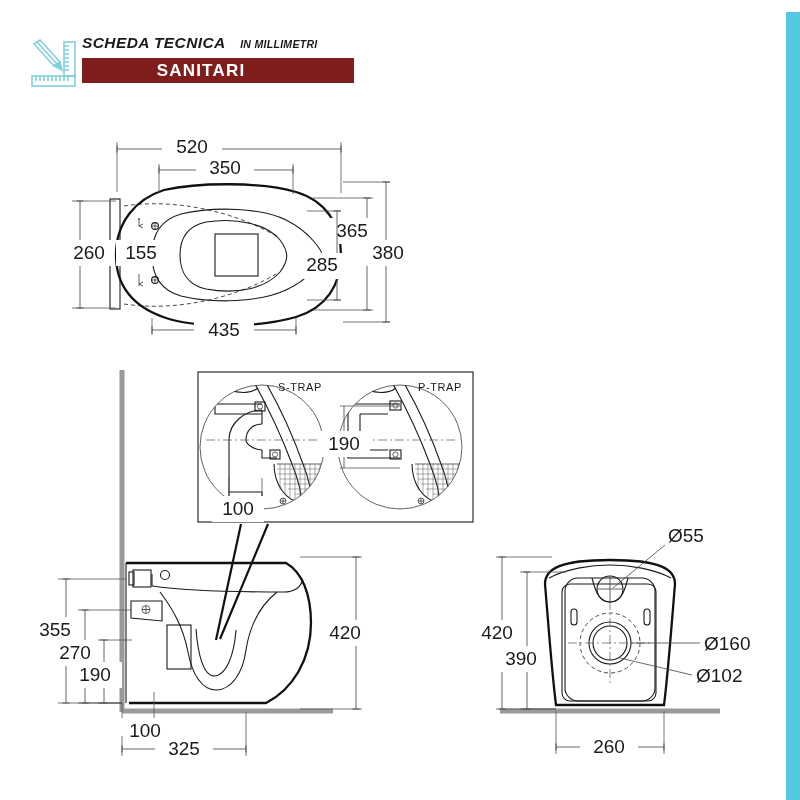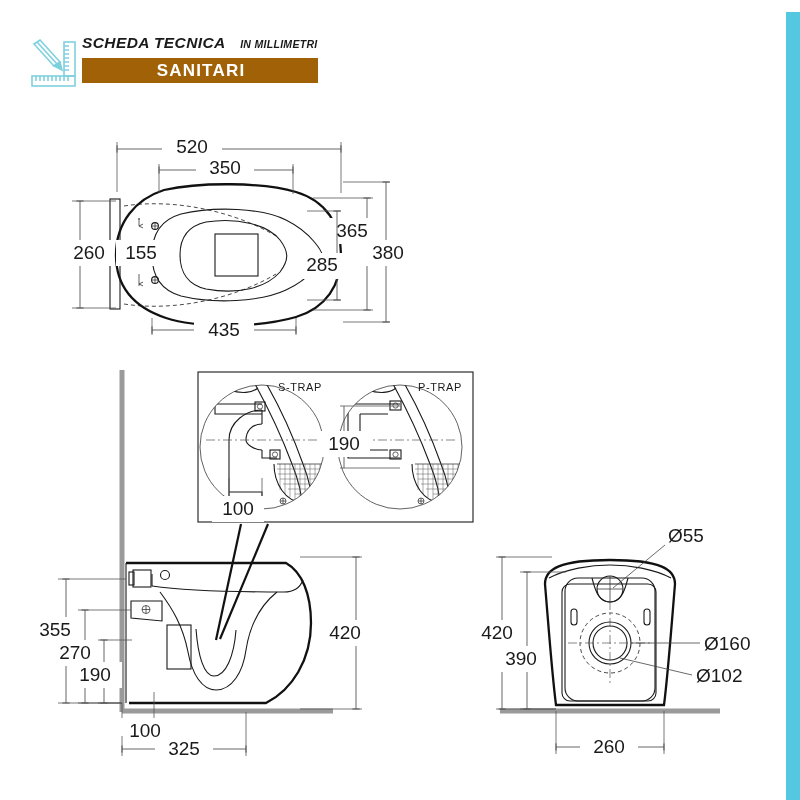--- a/index.html
+++ b/index.html
@@ -38,22 +38,22 @@
   }
   .title-main{
     font-style:italic;font-weight:bold;font-size:15.5px;
     letter-spacing:.4px;color:#1a1a1a;
   }
   .title-sub{
     font-style:italic;font-weight:bold;font-size:10.5px;
     letter-spacing:.3px;color:#1a1a1a;margin-left:10px;
   }
   .banner{
-    position:absolute;left:62px;top:28px;width:236px;height:25px;
-    background:#a16207;
+    position:absolute;left:62px;top:28px;width:272px;height:25px;
+    background:#7f1d1d;
   }
   .banner-label{
     position:absolute;left:0;top:0;width:238px;height:25px;
     display:flex;align-items:center;justify-content:center;
     color:#ffffff;font-weight:bold;font-size:17px;letter-spacing:1.2px;
   }
   
   #drawing{
     position:absolute;left:0;top:0;width:800px;height:800px;
   }

